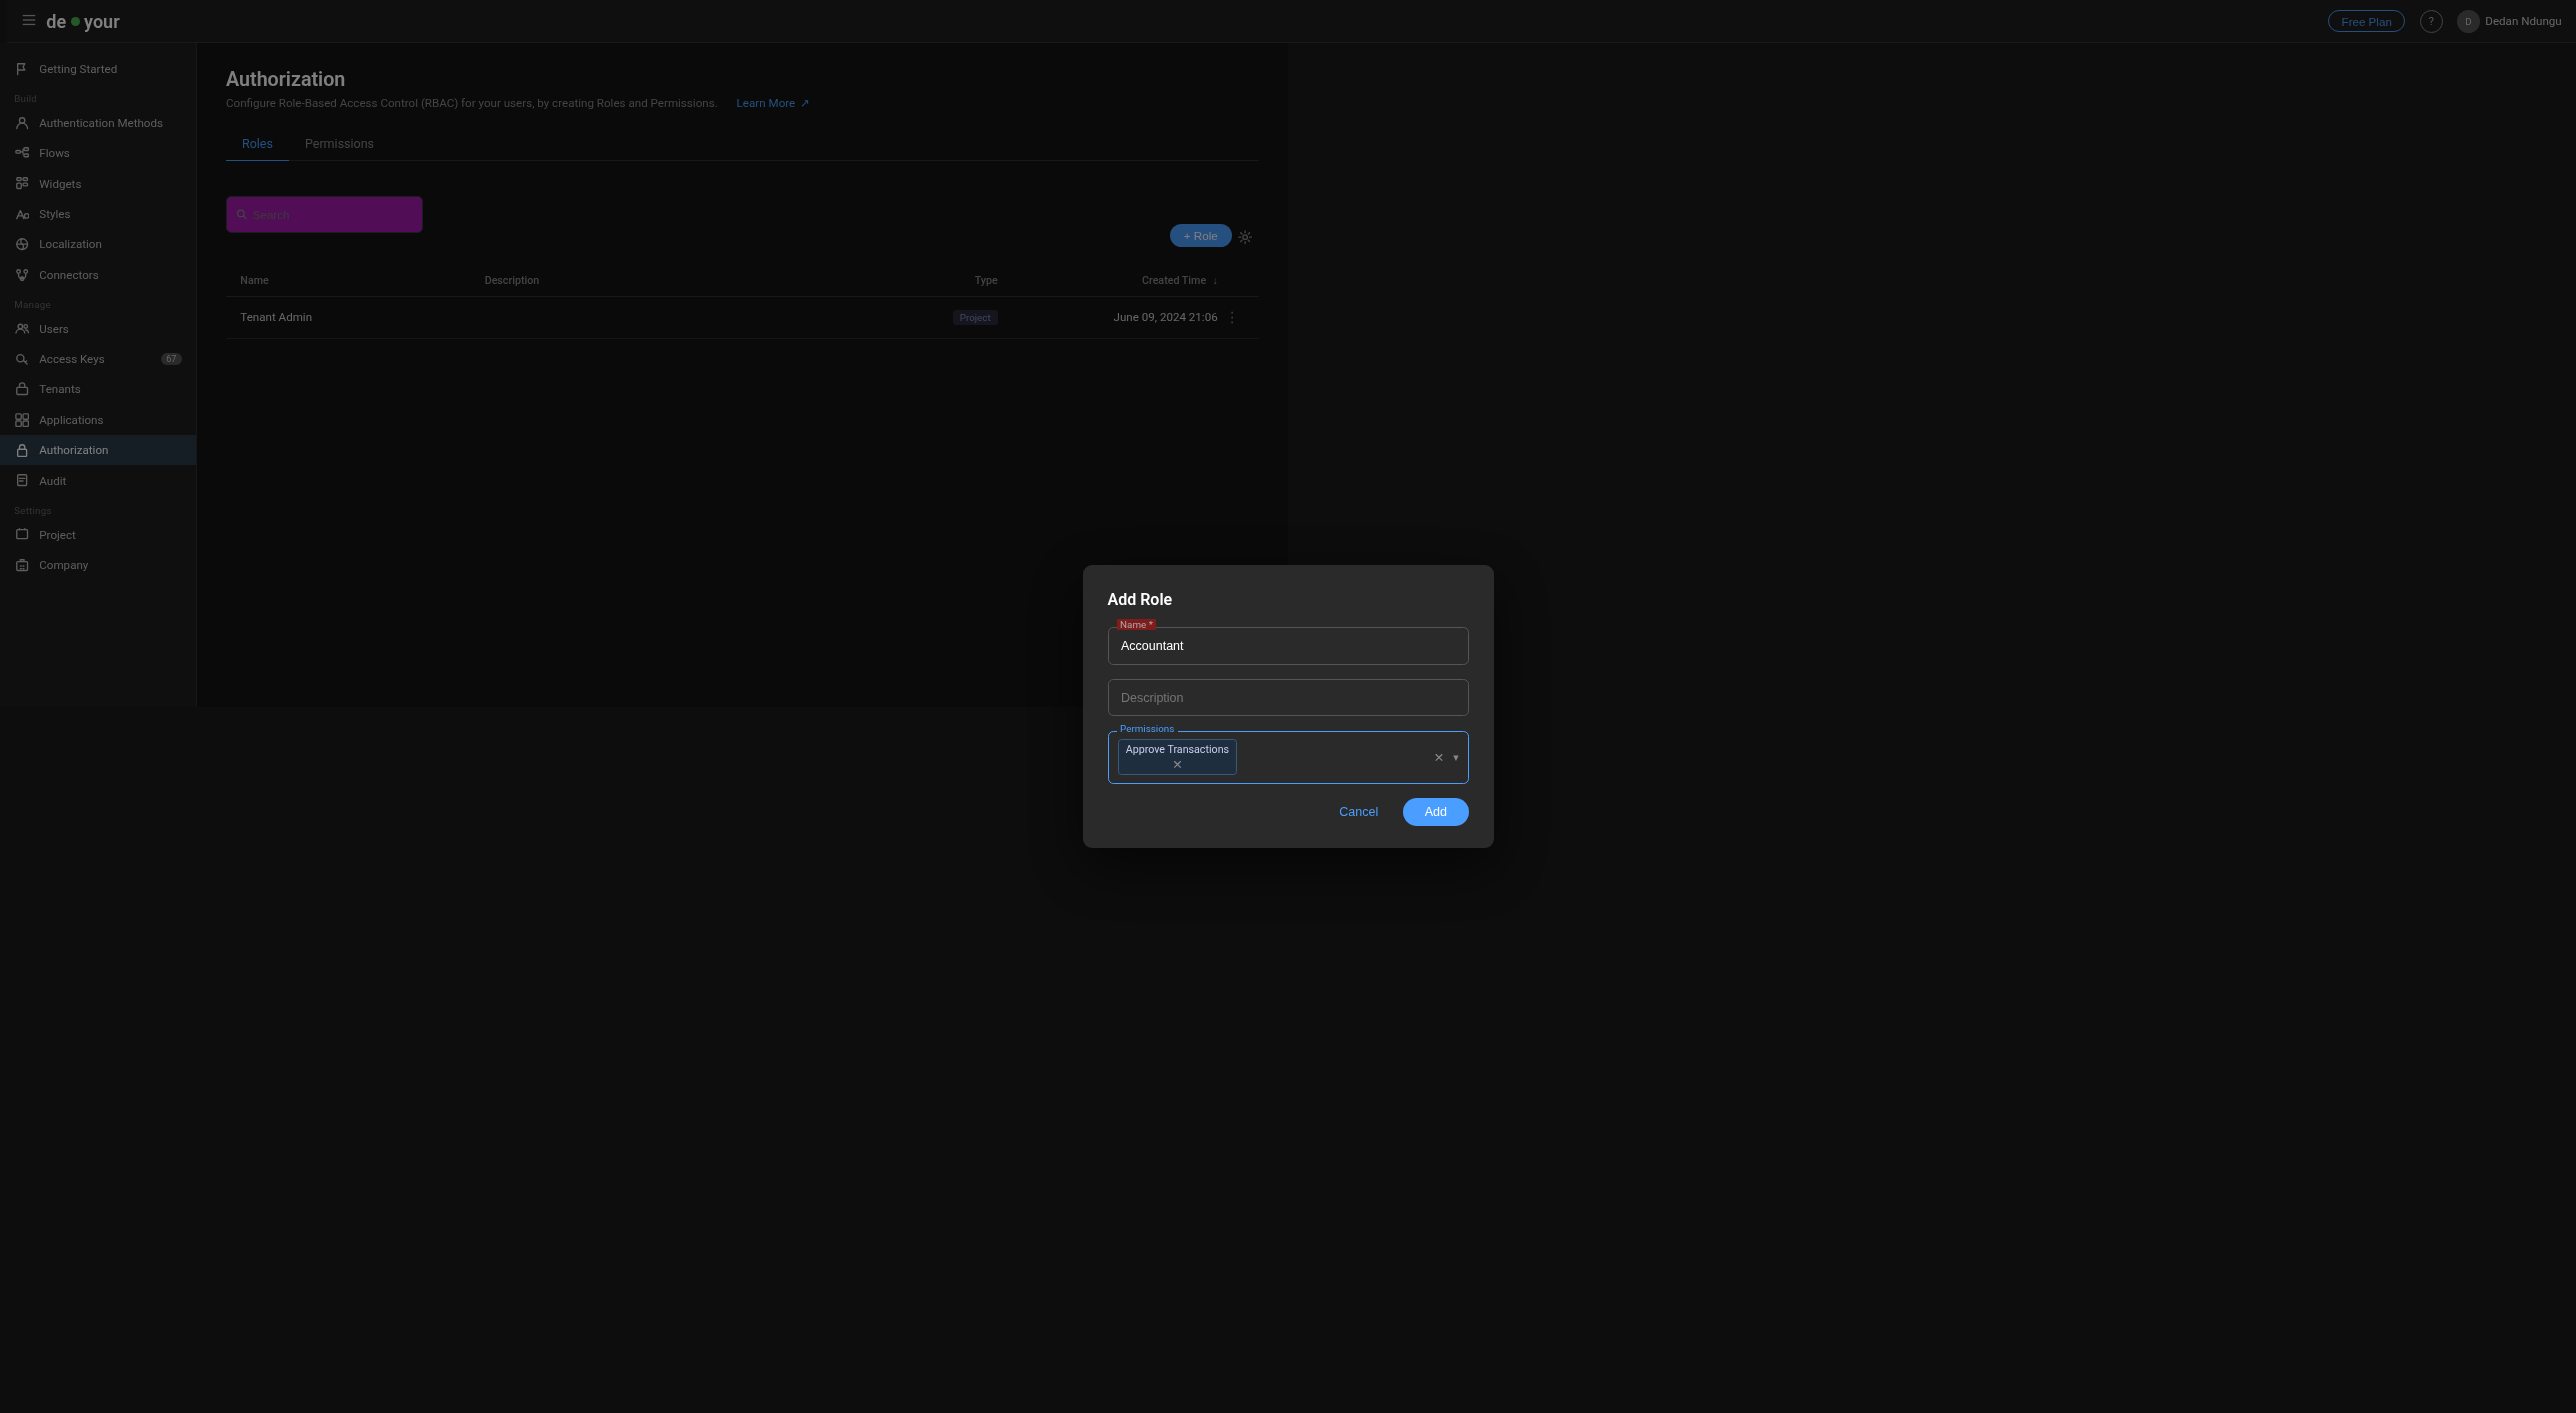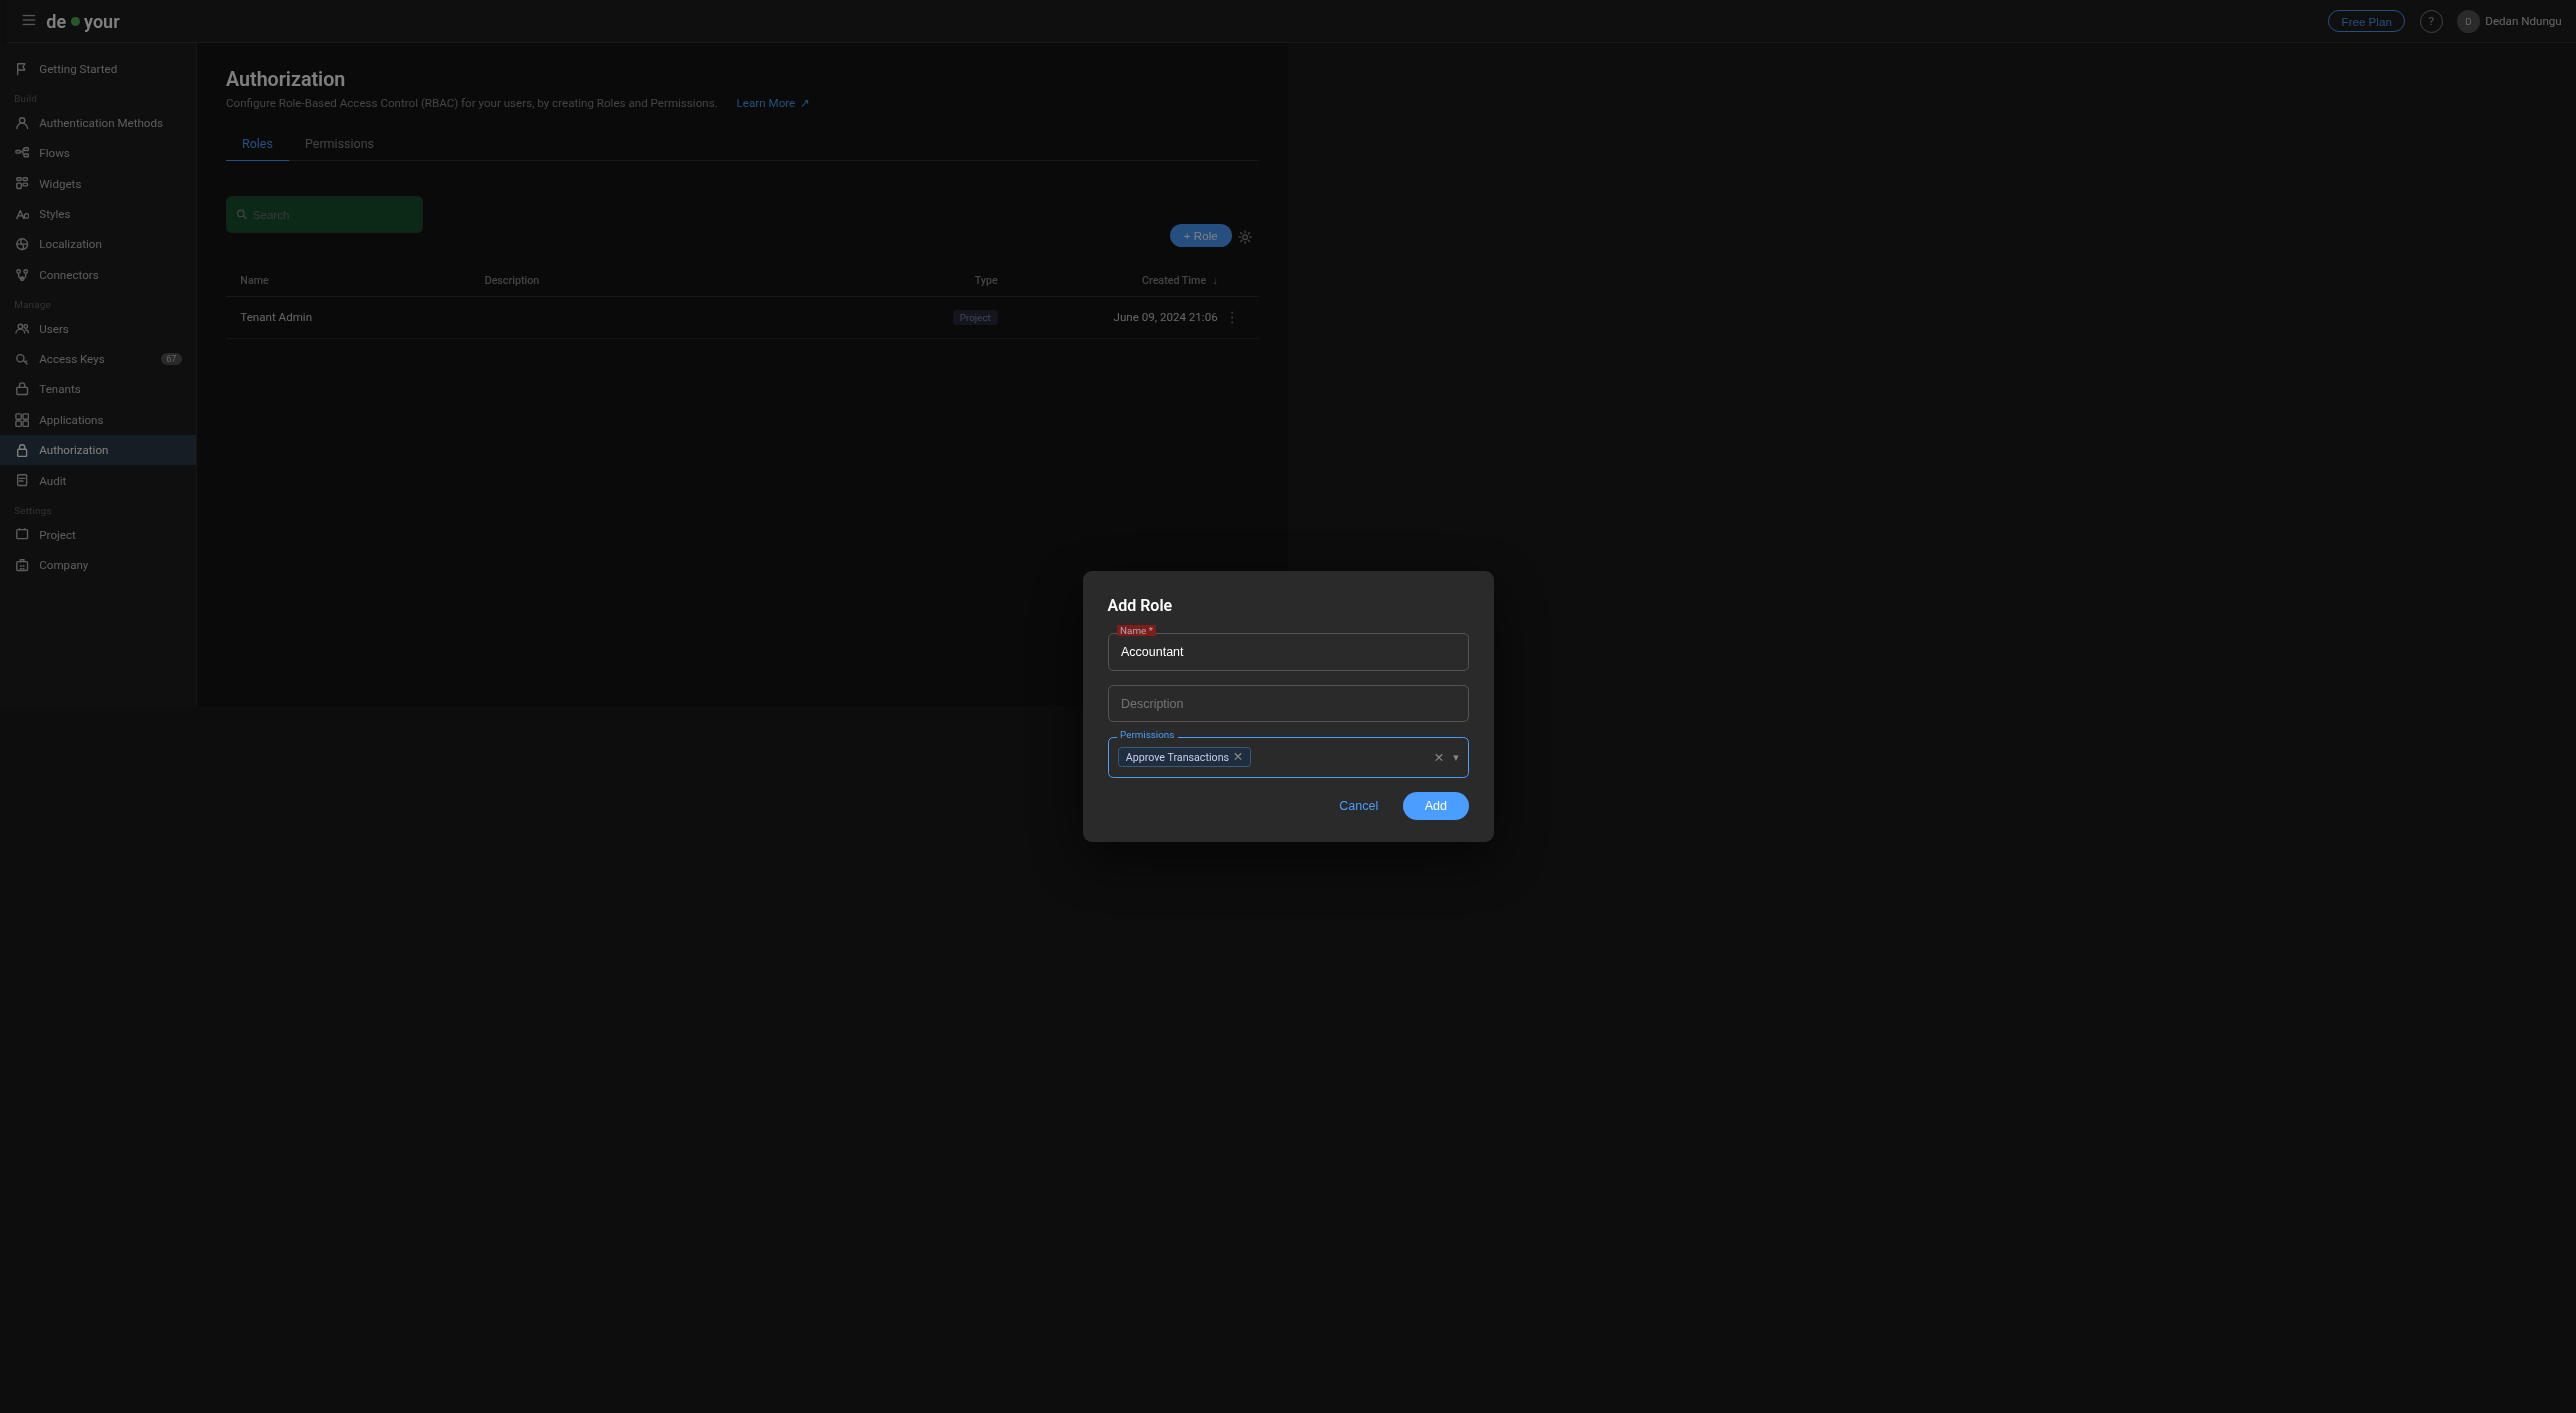--- a/index.html
+++ b/index.html
@@ -208,21 +208,21 @@
     
     .toolbar {
       display: flex;
       align-items: center;
       justify-content: space-between;
       margin-bottom: 14.3px;
     }
     .search-container {
       display: flex;
       align-items: center;
-      background: #14532d;
+      background: #a21caf;
       border: 0.9px solid #3a3a3a;
       border-radius: 5.4px;
       padding: 11px 9px;
       gap: 5.4px;
       width: 197px;
     }
     .search-container input {
       background: transparent;
       border: none;
       outline: none;
@@ -386,20 +386,21 @@
     .permission-tag {
       display: flex;
       align-items: center;
       gap: 3.6px;
       background: #1e2e3e;
       border: 0.9px solid #3a5a7a;
       border-radius: 3.6px;
       padding: 2.7px 7.2px;
       color: #cce;
       font-size: 10.7px;
+      flex-direction: column;
     }
     .permission-tag-remove {
       cursor: pointer;
       color: #888;
       font-size: 12.5px;
       line-height: 1;
     }
     .permissions-text-input {
       background: transparent;
       border: none;

